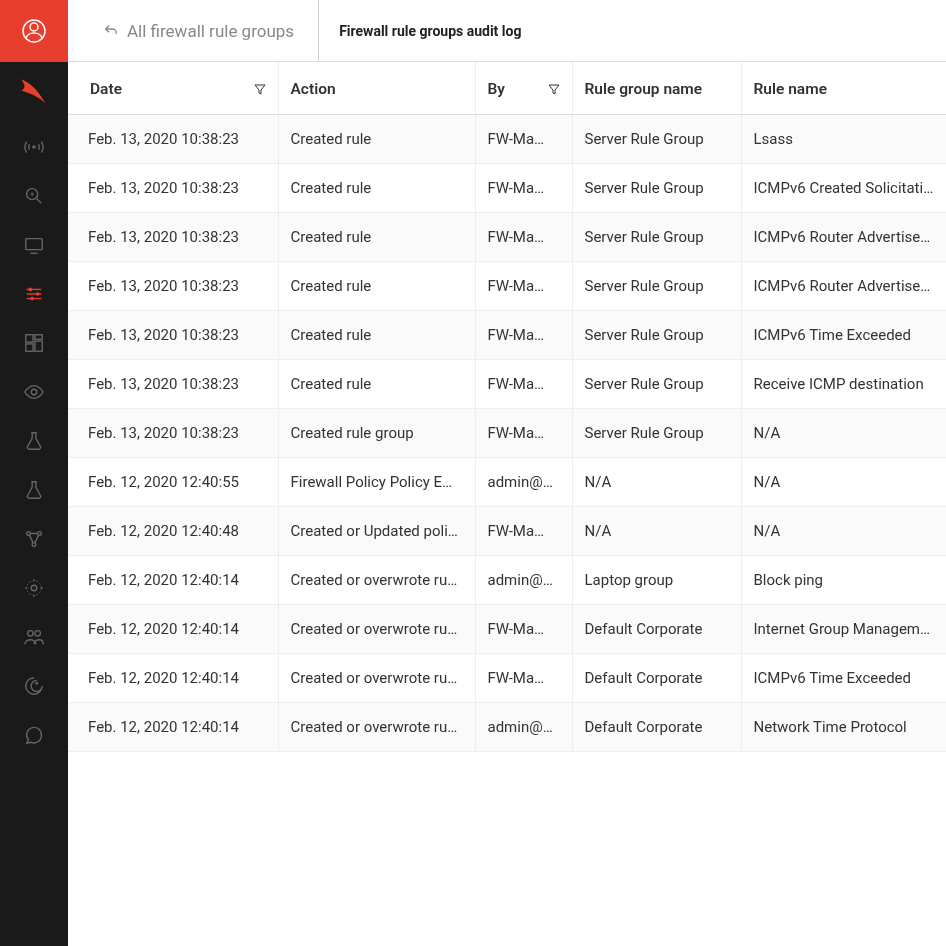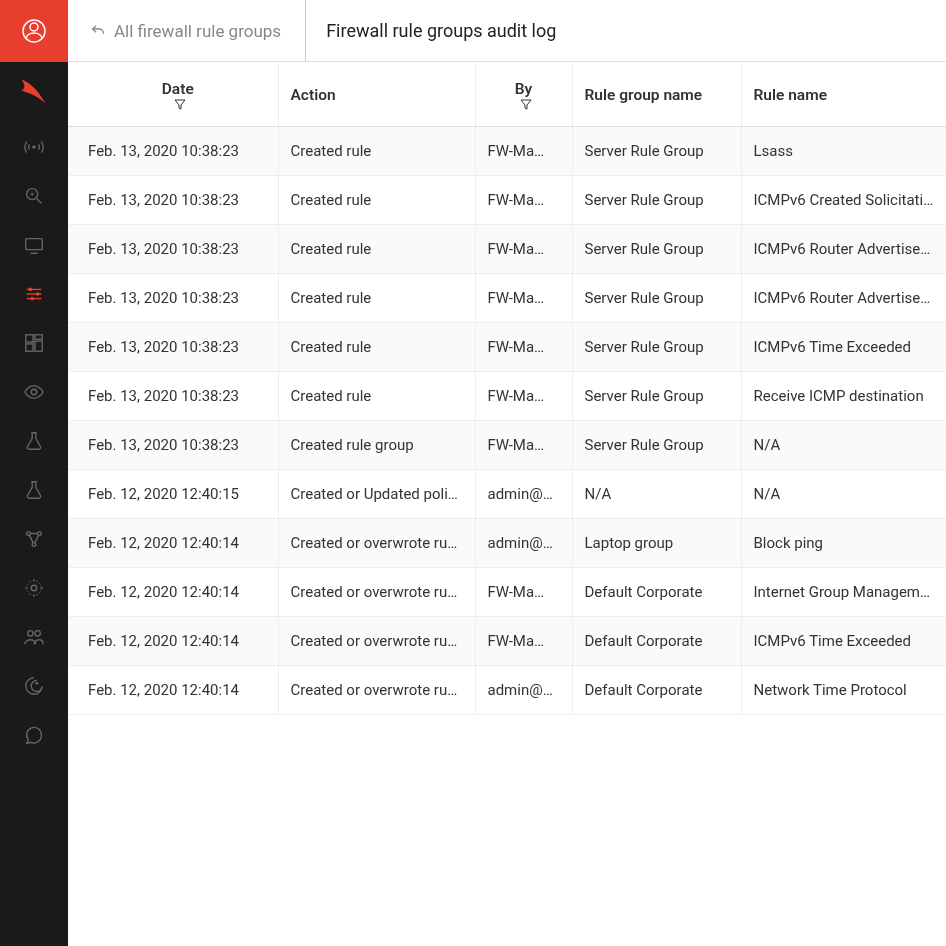--- a/index.html
+++ b/index.html
@@ -56,27 +56,28 @@
 }
 .header-back {
   display: flex;
   align-items: center;
   padding: 0 24px 0 22px;
   color: #888;
   font-size: 17px;
   cursor: pointer;
   border-right: 1px solid #ccc;
   gap: 8px;
+  margin-left: 13px;
 }
 .header-title {
   display: flex;
   align-items: center;
   padding: 0 20px;
-  font-size: 18px;
-  font-weight: 400;
+  font-size: 14px;
+  font-weight: 700;
   color: #222;
 }
 .table-container {
   flex: 1;
   overflow: hidden;
 }
 table {
   border-collapse: collapse;
   width: 100%;
   table-layout: fixed;
@@ -91,21 +92,20 @@
   border-right: 1px solid #eee;
   white-space: nowrap;
   overflow: hidden;
   text-overflow: ellipsis;
 }
 thead th:first-child { padding-left: 22px; }
 thead th .th-inner {
   display: flex;
   align-items: center;
   justify-content: space-between;
-  flex-direction: column;
 }
 .filter-icon {
   width: 12px;
   height: 12px;
   flex-shrink: 0;
   margin-left: 4px;
 }
 tbody td {
   font-size: 15px;
   color: #333;
@@ -328,23 +328,30 @@
             <td>Receive ICMP destination</td>
           </tr>
           <tr>
             <td>Feb. 13, 2020 10:38:23</td>
             <td>Created rule group</td>
             <td>FW-Ma…</td>
             <td>Server Rule Group</td>
             <td>N/A</td>
           </tr>
           <tr>
-            <td>Feb. 12, 2020 12:40:15</td>
+            <td>Feb. 12, 2020 12:40:55</td>
+            <td>Firewall Policy Policy E…</td>
+            <td>admin@…</td>
+            <td>N/A</td>
+            <td>N/A</td>
+          </tr>
+          <tr>
+            <td>Feb. 12, 2020 12:40:48</td>
             <td>Created or Updated poli…</td>
-            <td>admin@…</td>
+            <td>FW-Ma…</td>
             <td>N/A</td>
             <td>N/A</td>
           </tr>
           <tr>
             <td>Feb. 12, 2020 12:40:14</td>
             <td>Created or overwrote ru…</td>
             <td>admin@…</td>
             <td>Laptop group</td>
             <td>Block ping</td>
           </tr>

